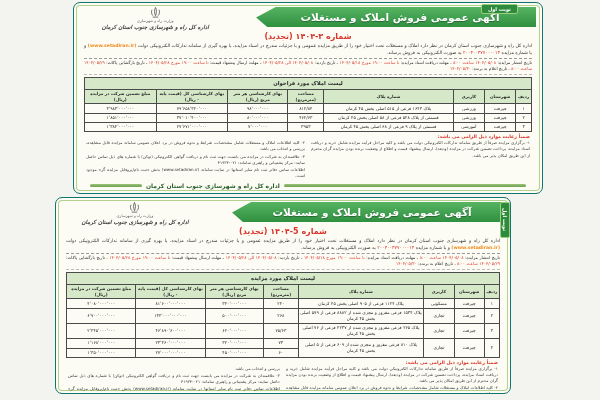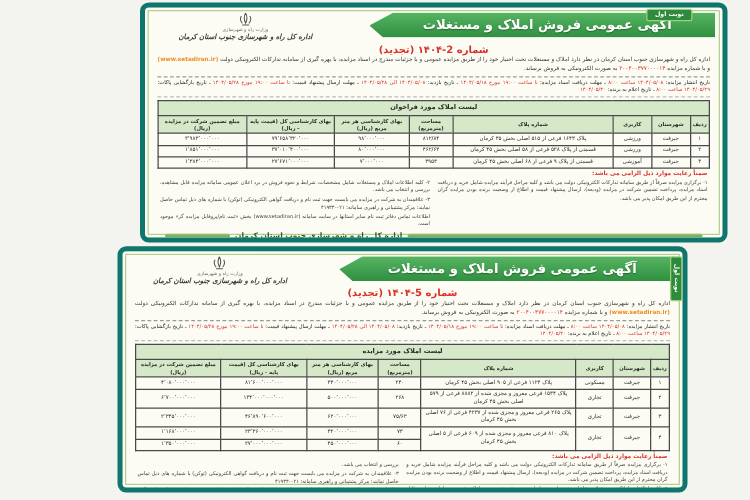--- a/index.html
+++ b/index.html
@@ -4,23 +4,23 @@
 <style>
   html,body{margin:0;padding:0;}
   body{
     width:600px;height:400px;position:relative;overflow:hidden;
     background:#f3f3f0;
     font-family:"DejaVu Sans", sans-serif;
     direction:rtl;color:#2b2b2b;
   }
   .doc{
     position:absolute;background:#fcfcf4;
-    border:4px solid #0f766e;border-radius:7px;
+    border:1px solid #0f766e;border-radius:7px;
     box-shadow: inset 0 0 0 2px #fdfdf6, inset 0 0 0 3px #b2d18c;
-    overflow:hidden;padding:3px 6px 2px;box-sizing:border-box;margin-left:39px;
+    overflow:hidden;padding:3px 6px 2px;box-sizing:border-box;
   }
   #doc1{left:73px;top:2px;width:470px;height:192px;}
   #doc2{left:55px;top:197px;width:456px;height:197px;}
   .badge{
     position:absolute;background:#2e8b3d;color:#fff;
     border:1px solid #9ccf7a;font-size:5px;font-weight:bold;
     padding:1px 6px;border-radius:2px;z-index:5;line-height:1.2;
   }
   #doc1 .badge{top:1px;left:auto;right:24px;}
   #doc2 .badge{top:4px;right:0px;writing-mode:vertical-rl;padding:5px 1px;height:24px;text-align:center;}
@@ -77,21 +77,21 @@
   <div class="doc-header">
     <div class="banner">آگهی عمومی فروش املاک و مستغلات</div>
     <div class="logo">
       <svg class="emblem" width="11" height="11" viewBox="0 0 12 12">
         <path d="M6 0.5 C4.6 3 4.6 6.5 6 9.5 C7.4 6.5 7.4 3 6 0.5 M2.2 3 C1.2 5 1.4 7.5 3.2 9.5 M9.8 3 C10.8 5 10.6 7.5 8.8 9.5 M3 11 L9 11" fill="none" stroke="#555" stroke-width="0.9"></path>
       </svg>
       <span class="ministry">وزارت راه و شهرسازی</span>
       <span class="org">اداره کل راه و شهرسازی جنوب استان کرمان</span>
     </div>
   </div>
-  <div class="number">شماره 2-۱۴۰۴ (تجدید)</div>
+  <div class="number">شماره ۳-۱۴۰۴ (تجدید)</div>
   <p class="intro"><span>اداره کل راه و شهرسازی جنوب استان کرمان در نظر دارد املاک و مستغلات تحت اختیار خود را از طریق مزایده عمومی و با جزئیات مندرج در اسناد مزایده، با بهره گیری از سامانه تدارکات الکترونیکی دولت </span><span class="c-link">(www.setadiran.ir)</span><span> و با شماره مزایده </span><span class="c-red">۲۰۰۴۰۰۳۷۷۰۰۰۰۱۳</span><span> به صورت الکترونیکی به فروش برساند.</span></p>
   <div class="dates"><span>تاریخ انتشار مزایده: </span><span class="c-red">۱۴۰۴/۰۵/۰۸ ساعت ۸:۰۰</span><span> ـ مهلت دریافت اسناد مزایده: </span><span class="c-red">تا ساعت ۱۹:۰۰ مورخ ۱۴۰۴/۰۵/۱۸</span><span> ـ تاریخ بازدید: </span><span class="c-red">۱۴۰۴/۰۵/۰۸ الی ۱۴۰۴/۰۵/۲۸</span><span> ـ مهلت ارسال پیشنهاد قیمت: </span><span class="c-red">تا ساعت ۱۹:۰۰ مورخ ۱۴۰۴/۰۵/۲۸</span><span> ـ تاریخ بازگشایی پاکات: </span><span class="c-red">۱۴۰۴/۰۵/۲۹ ساعت ۸:۰۰</span><span> ـ تاریخ اعلام به برنده: </span><span class="c-red">۱۴۰۴/۰۵/۳۰</span></div>
   <table class="props">
     <colgroup>
       <col style="width:3.5%">
         <col style="width:7%">
         <col style="width:7%">
         <col style="width:29%">
       <col style="width:8%">
         <col style="width:13.5%">

